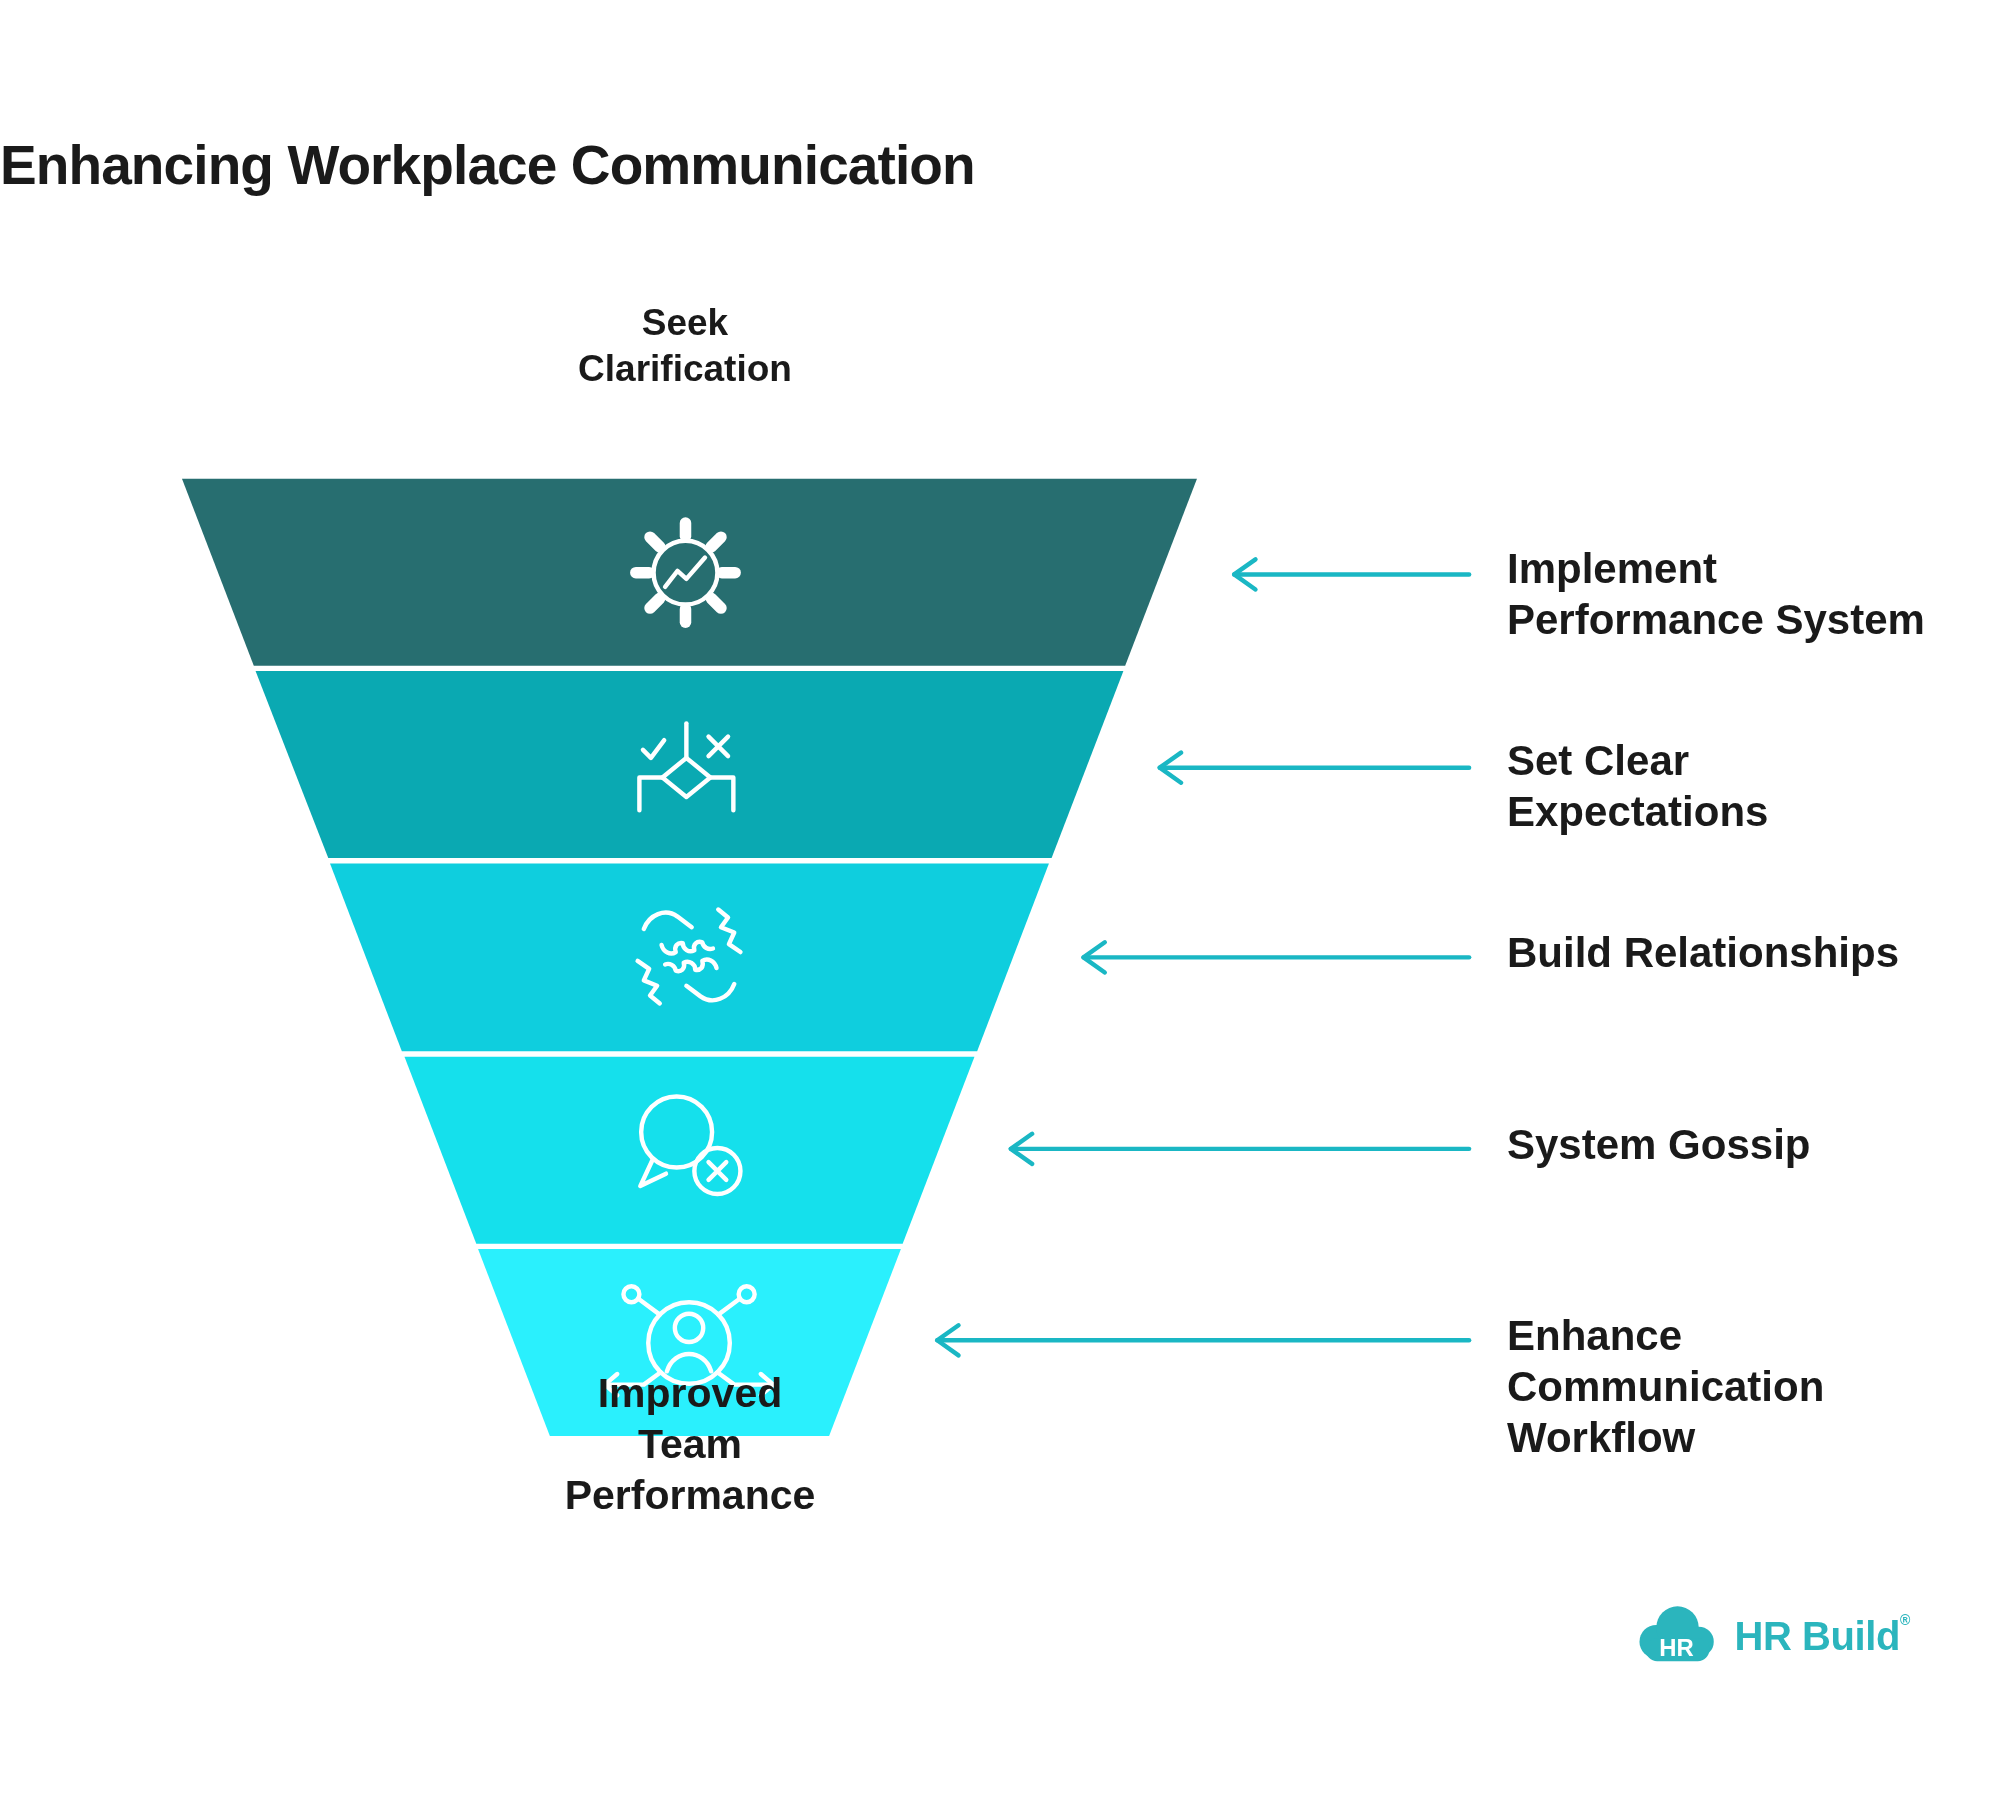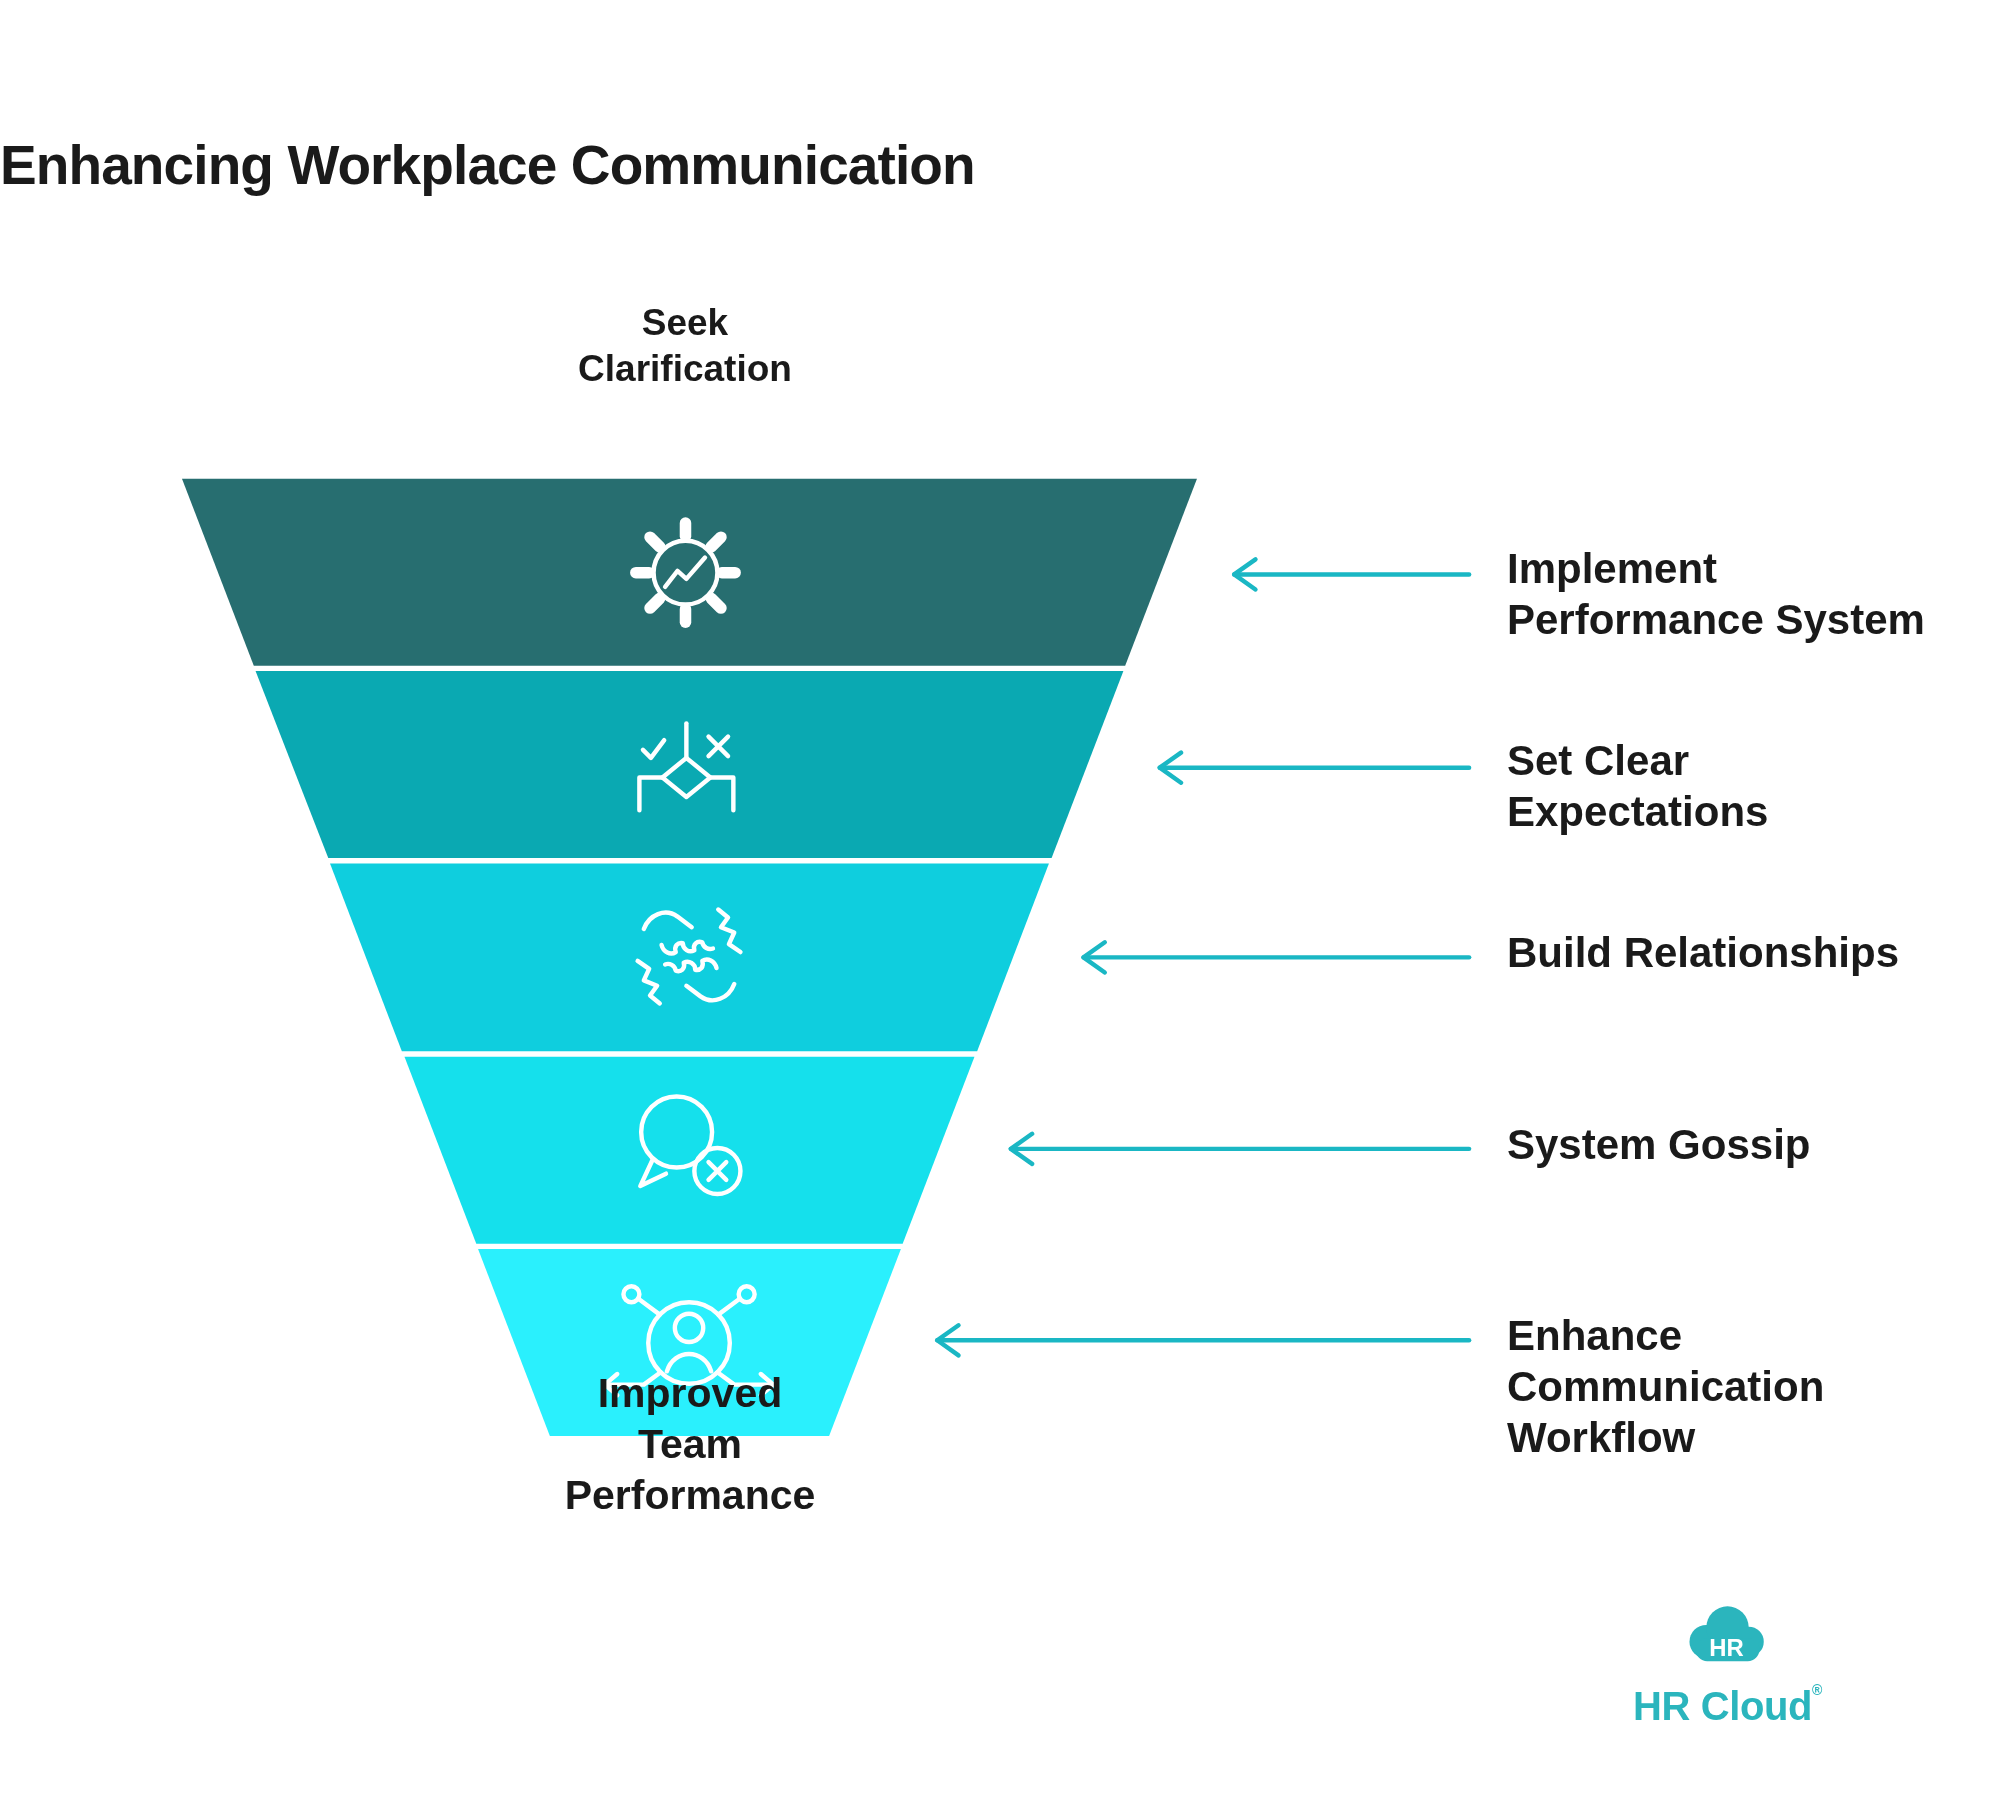--- a/index.html
+++ b/index.html
@@ -22,21 +22,21 @@
   }
   .stage-label{
     position:absolute;left:1507px;font-size:42px;line-height:51px;font-weight:700;
   }
   .sl-0{top:543px;} .sl-1{top:735px;} .sl-2{top:927px;} .sl-3{top:1119px;} .sl-4{top:1310px;}
   svg.canvas{position:absolute;top:0;left:0;}
   .ic{fill:none;stroke:#ffffff;stroke-width:5;stroke-linecap:round;stroke-linejoin:round;}
   .tooth{fill:none;stroke:#ffffff;stroke-width:13;stroke-linecap:round;}
   .arr{fill:none;stroke-width:5;stroke-linecap:round;stroke-linejoin:round;}
   .logo{
-    position:absolute;left:1633px;top:1601px;display:flex;align-items:center;gap:12.4px;flex-direction:column;
+    position:absolute;left:1633px;top:1601px;display:flex;align-items:center;gap:12.4px;
   }
   .logo-text{
     font-size:40px;font-weight:700;color:#2bb5bd;letter-spacing:-0.4px;
   }
   .logo-text sup{font-size:14px;font-weight:700;vertical-align:25px;}
 </style>
 </head>
 <body>
 
 <div class="title">Enhancing Workplace Communication</div>
@@ -141,15 +141,15 @@
 Performance</div>
 
 <div class="logo">
   <svg width="89" height="69" viewBox="0 0 100 78">
     <circle cx="26" cy="46" r="19" fill="#2bb5bd"></circle>
     <circle cx="50" cy="30" r="24" fill="#2bb5bd"></circle>
     <circle cx="74" cy="46" r="17" fill="#2bb5bd"></circle>
     <rect x="14" y="42" width="72" height="26" rx="13" fill="#2bb5bd"></rect>
     <text x="49" y="62" text-anchor="middle" font-size="27" font-weight="bold" fill="#ffffff" font-family="Liberation Sans, sans-serif">HR</text>
   </svg>
-  <div class="logo-text"><span>HR Cloud</span><sup>®</sup></div>
+  <div class="logo-text"><span>HR Build</span><sup>®</sup></div>
 </div>
 
 
 </body></html>

